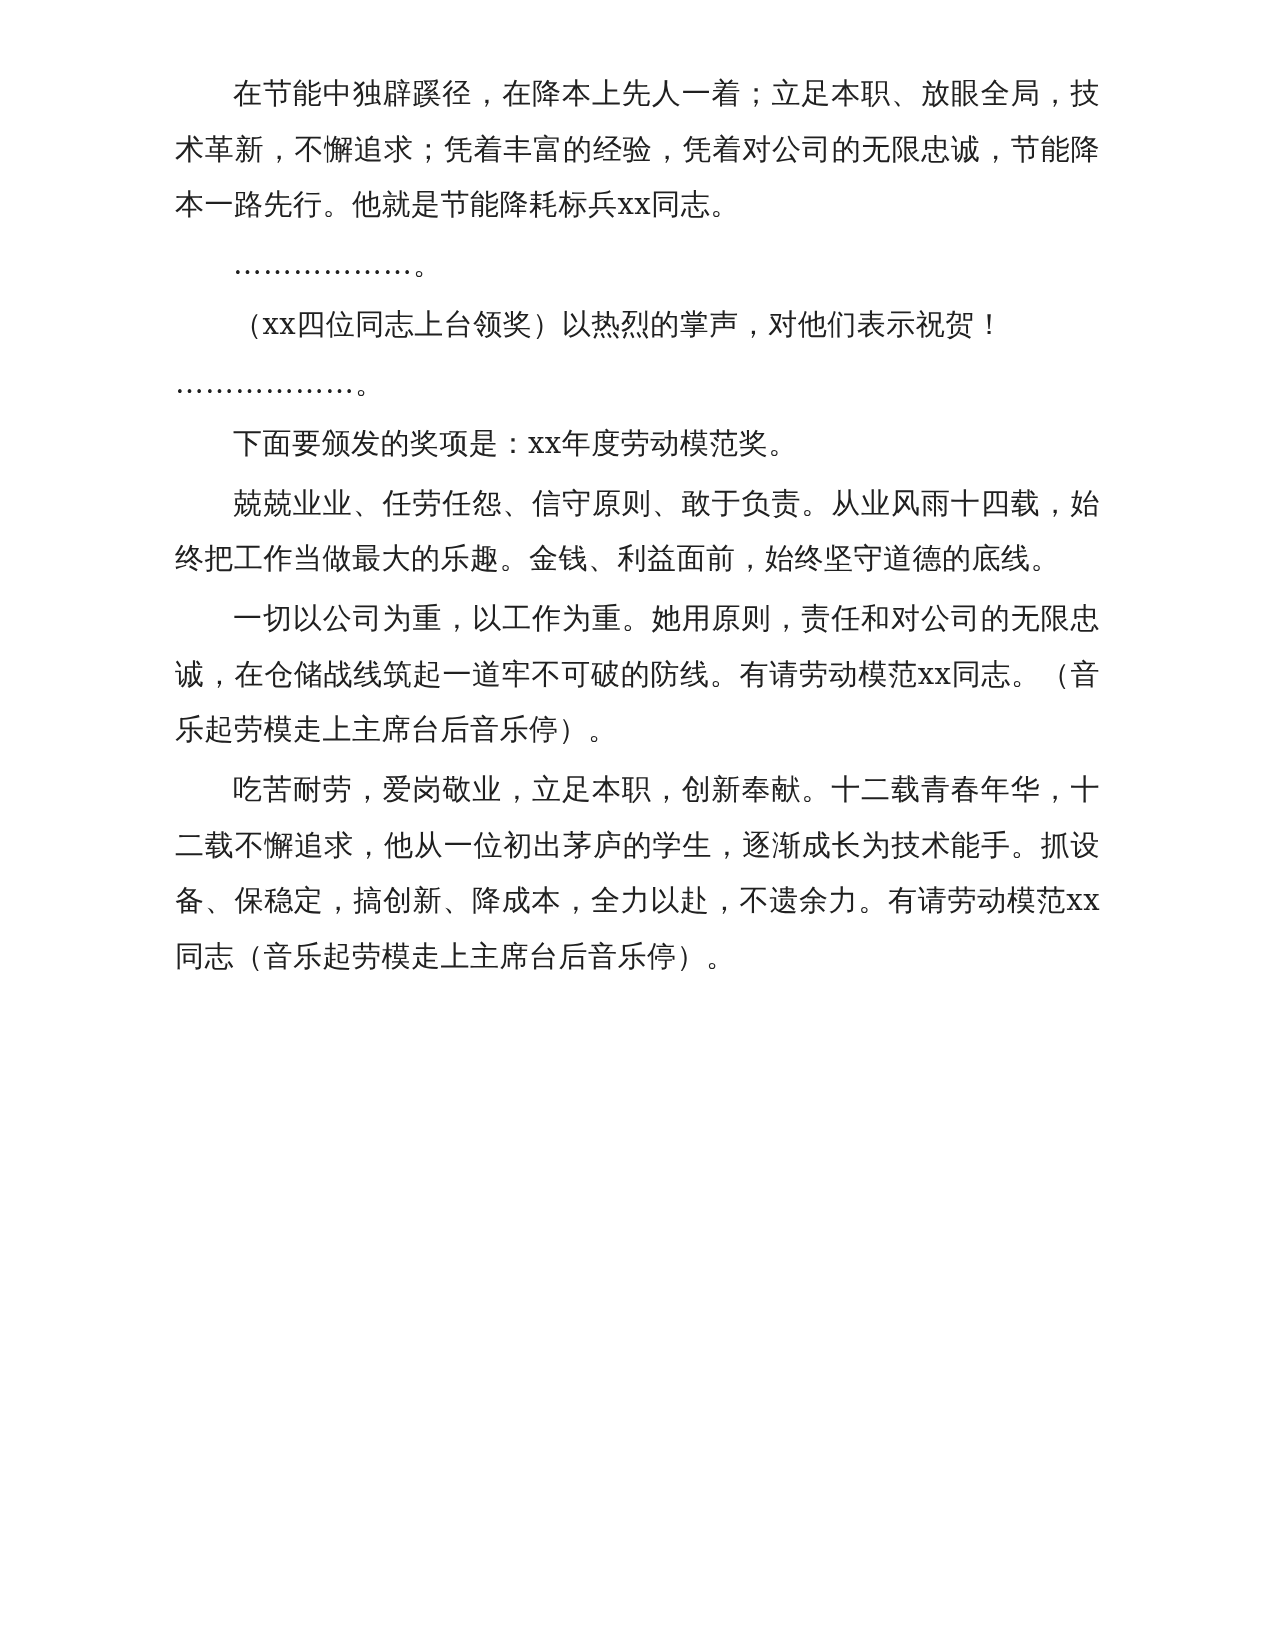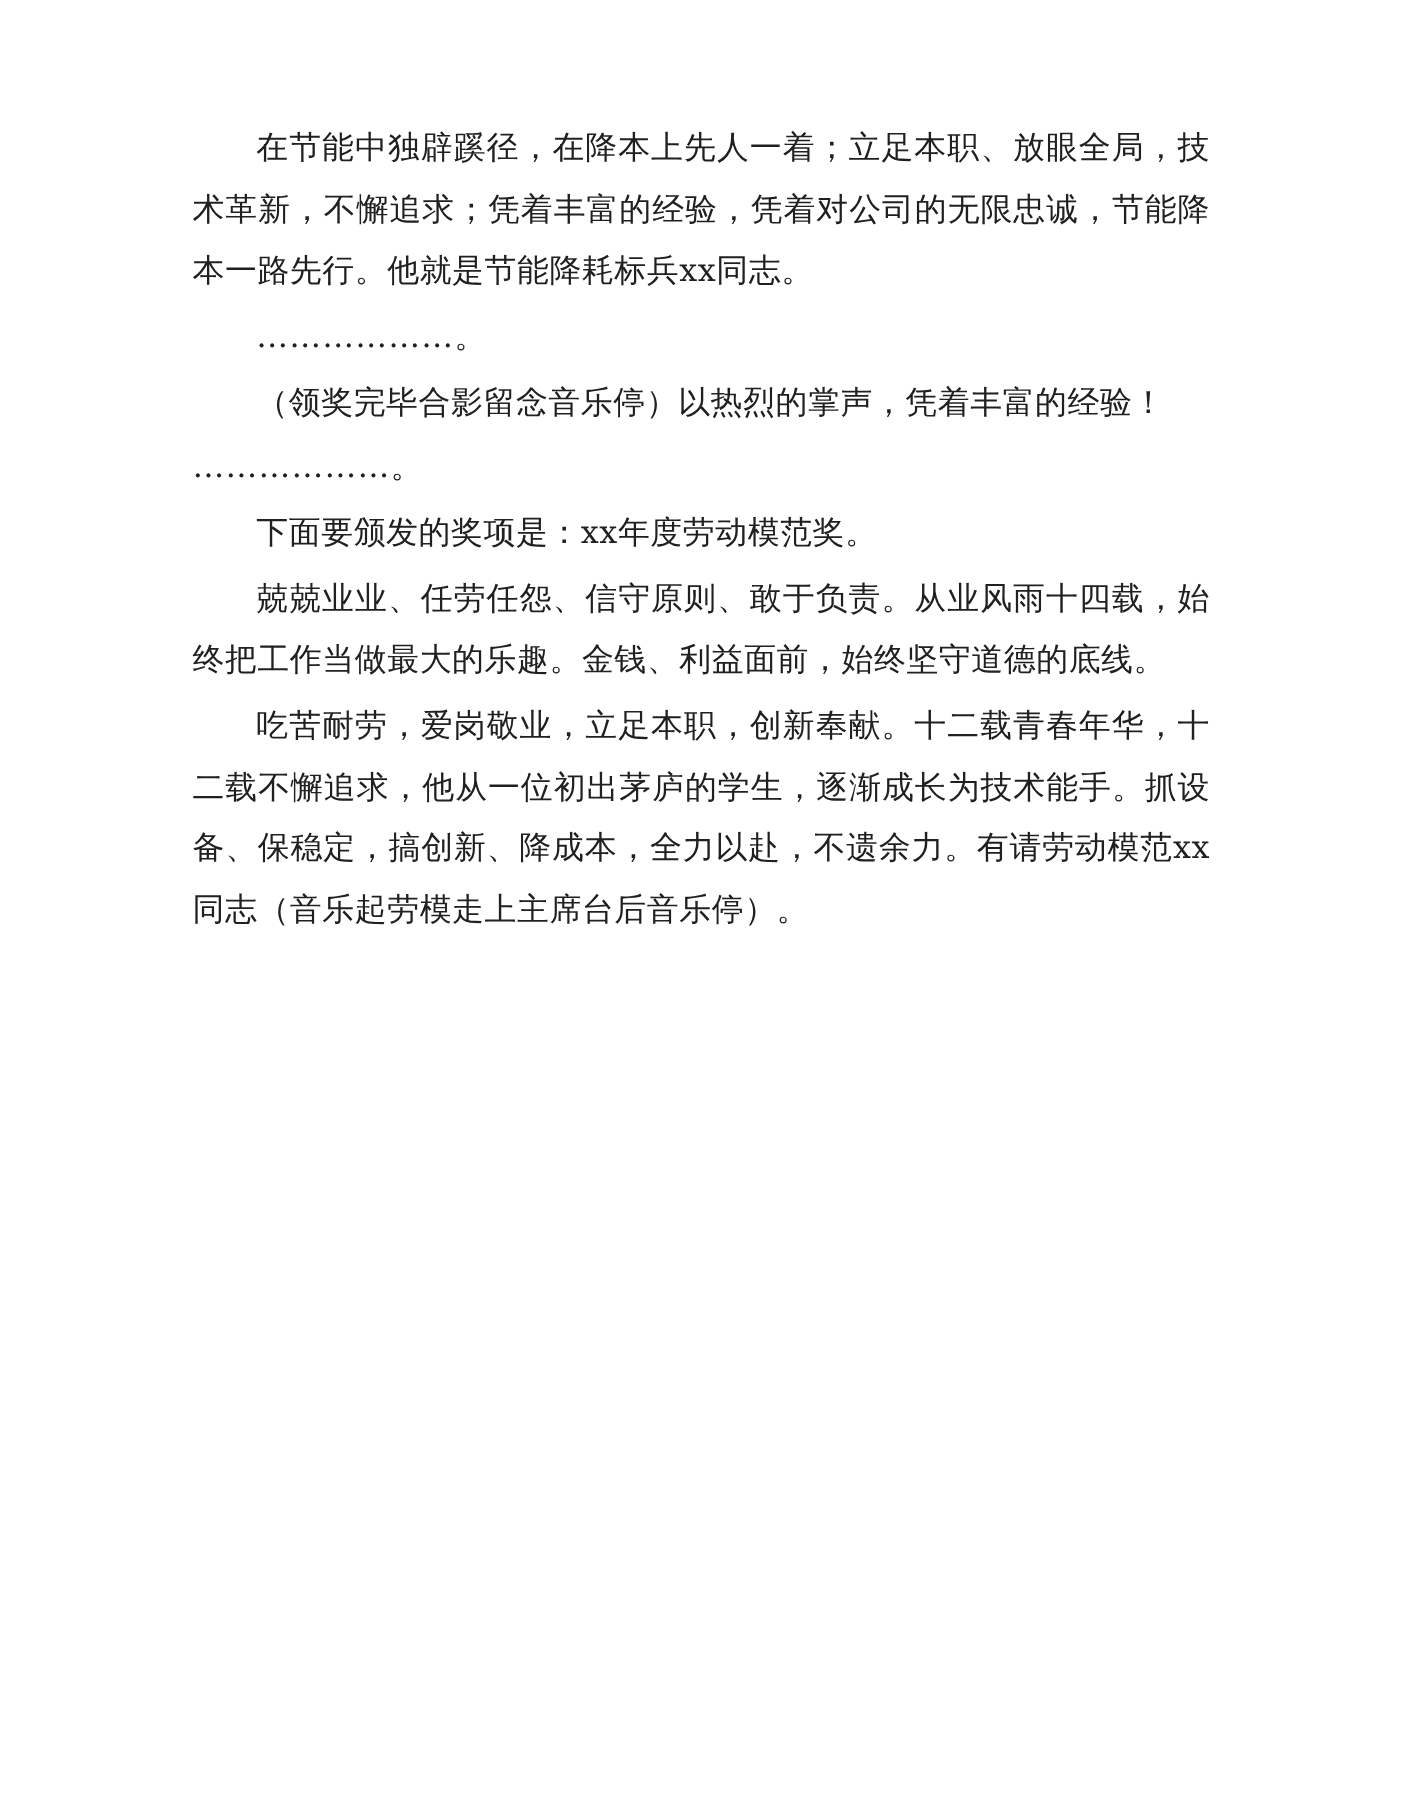--- a/index.html
+++ b/index.html
@@ -10,21 +10,21 @@
   body {
     width: 1275px;
     height: 1650px;
     font-family: "DejaVu Serif", "Liberation Serif", serif;
     color: #1a1a1a;
   }
   .page {
     box-sizing: border-box;
     width: 1275px;
     height: 1650px;
-    padding: 107px 175px 0 175px;
+    padding: 66px 175px 0 175px;
     background: #ffffff;
   }
   .doc-body {
     font-size: 29px;
     line-height: 1.92;
     text-align: justify;
     text-justify: inter-ideograph;
     letter-spacing: 0.5px;
     color: #202020;
   }
@@ -45,26 +45,27 @@
 <body>
 
 <div class="page">
   <div class="doc-body">
 
     <p class="para">在节能中独辟蹊径，在降本上先人一着；立足本职、放眼全局，技术革新，不懈追求；凭着丰富的经验，凭着对公司的无限忠诚，节能降本一路先行。他就是节能降耗标兵xx同志。</p>
 
 
     <p class="para dots">………………。</p>
 
-    <p class="para">（领奖完毕合影留念音乐停）以热烈的掌声，凭着丰富的经验！</p>
+    <p class="para">（xx四位同志上台领奖）以热烈的掌声，对他们表示祝贺！</p>
 
     <p class="para dots-flush">………………。</p>
 
     <p class="para">下面要颁发的奖项是：xx年度劳动模范奖。</p>
 
 
     <p class="para">兢兢业业、任劳任怨、信守原则、敢于负责。从业风雨十四载，始终把工作当做最大的乐趣。金钱、利益面前，始终坚守道德的底线。</p>
 
+    <p class="para">一切以公司为重，以工作为重。她用原则，责任和对公司的无限忠诚，在仓储战线筑起一道牢不可破的防线。有请劳动模范xx同志。（音乐起劳模走上主席台后音乐停）。</p>
 
     <p class="para">吃苦耐劳，爱岗敬业，立足本职，创新奉献。十二载青春年华，十二载不懈追求，他从一位初出茅庐的学生，逐渐成长为技术能手。抓设备、保稳定，搞创新、降成本，全力以赴，不遗余力。有请劳动模范xx同志（音乐起劳模走上主席台后音乐停）。</p>
 
   </div>
 </div>
 
 </body></html>

